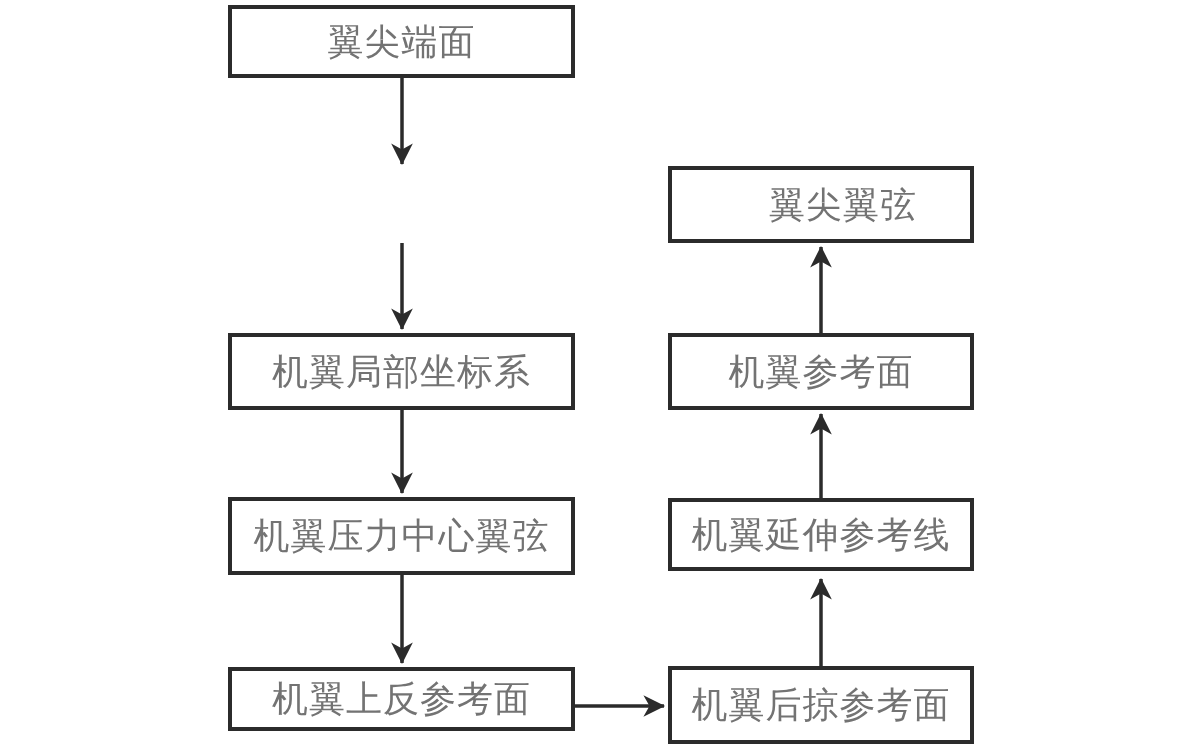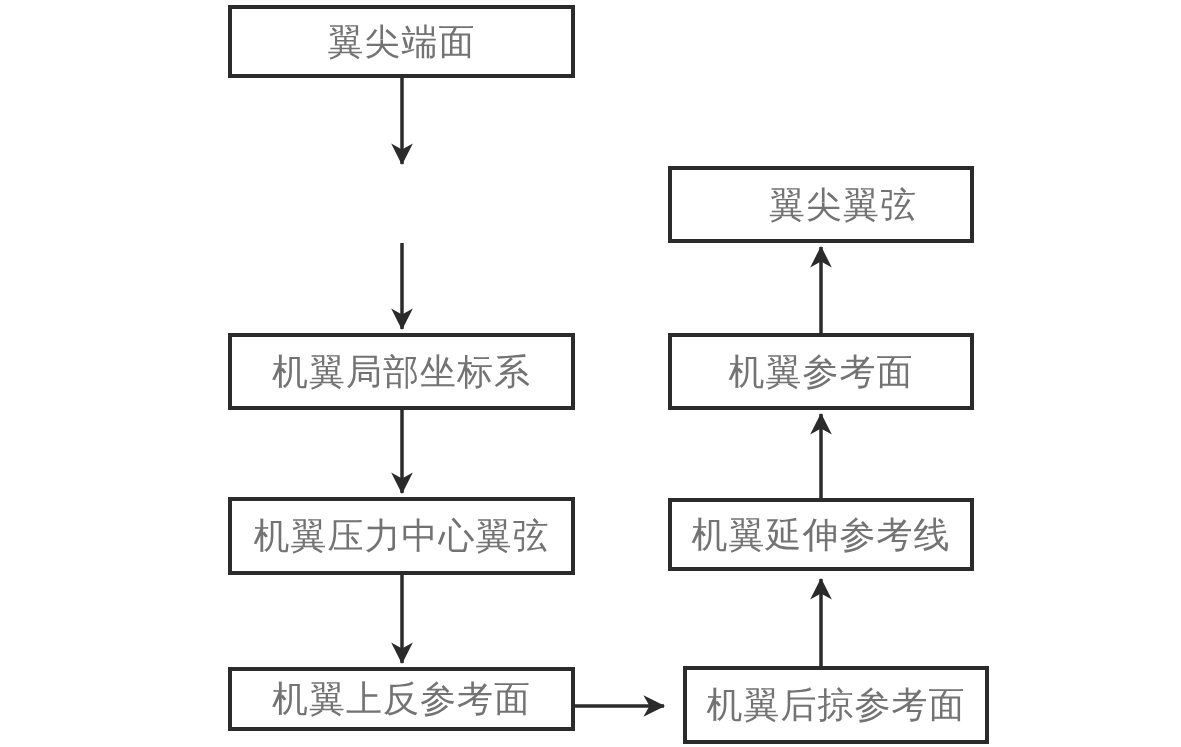--- a/index.html
+++ b/index.html
@@ -37,21 +37,21 @@
     white-space: nowrap;
     letter-spacing: 1px;
   }
   
   .n1 { left: 228px; top:   5px; width: 347px; height: 73px; }
   .n2 { left: 228px; top: 168px; width: 347px; height: 75px; }
   .n3 { left: 228px; top: 333px; width: 347px; height: 77px; }
   .n4 { left: 228px; top: 497px; width: 347px; height: 78px; }
   .n5 { left: 228px; top: 667px; width: 347px; height: 64px; }
   
-  .n6 { left: 668px; top: 666px; width: 306px; height: 78px; margin-left: 15px; }
+  .n6 { left: 668px; top: 666px; width: 306px; height: 78px; }
   .n7 { left: 668px; top: 498px; width: 306px; height: 73px; }
   .n8 { left: 668px; top: 333px; width: 306px; height: 77px; }
   .n9 { left: 668px; top: 166px; width: 306px; height: 77px; padding-left: 44px; }
 </style>
 </head>
 <body>
 
 <div class="canvas">
 
   <svg class="edges-layer" width="1181" height="747" viewBox="0 0 1181 747" xmlns="http://www.w3.org/2000/svg">

